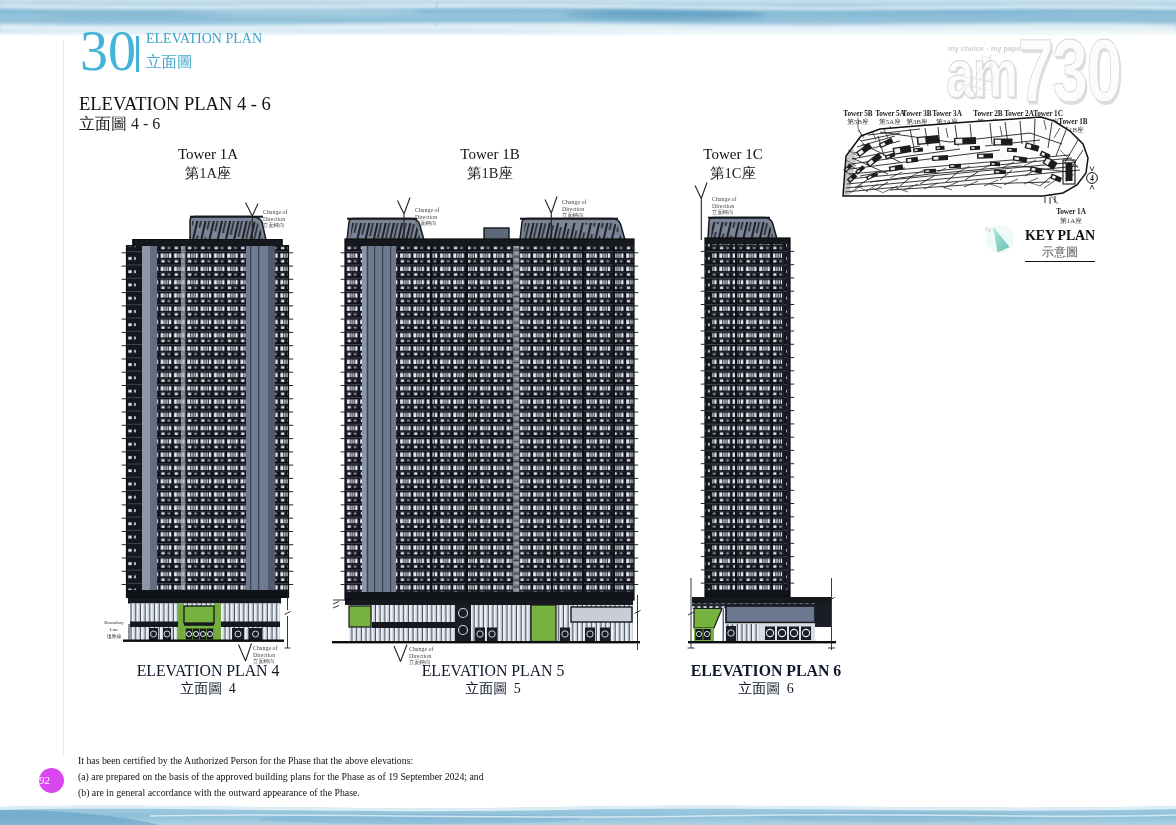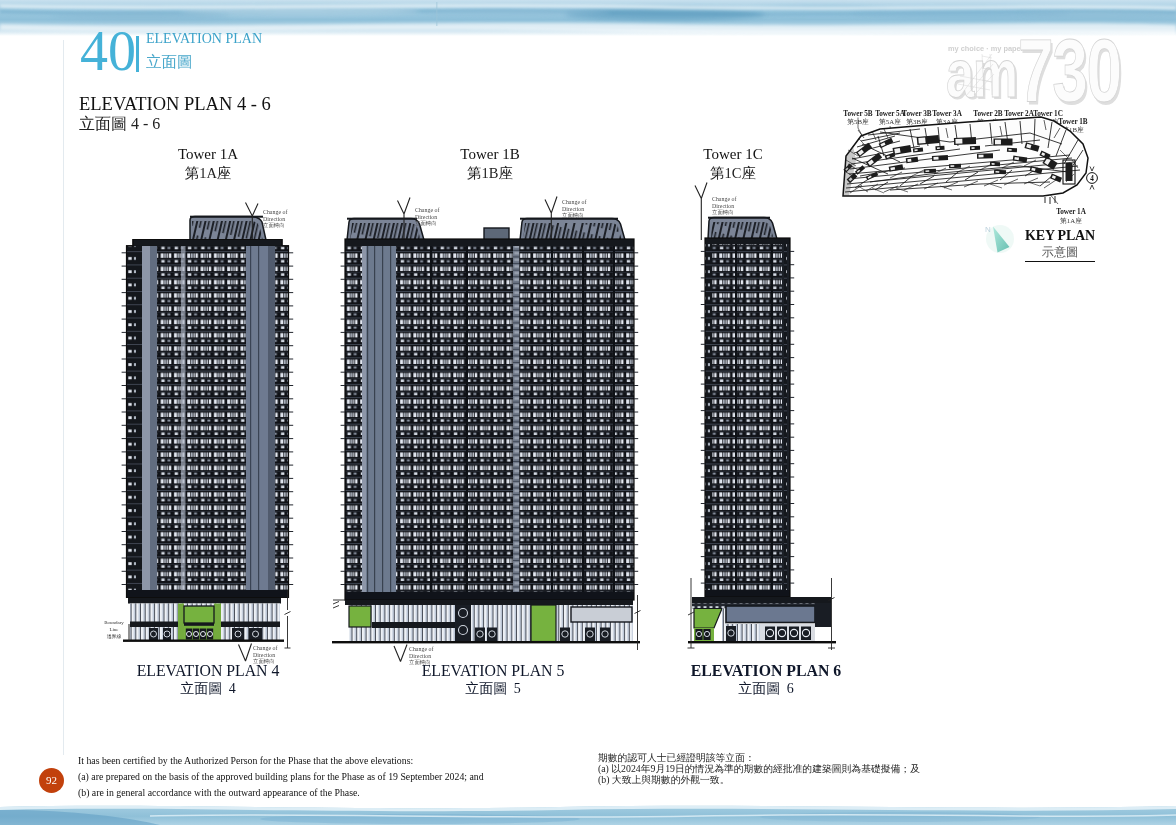--- a/index.html
+++ b/index.html
@@ -58,21 +58,21 @@
       <text x="16" y="69" font-size="68" transform="translate(16,69) scale(0.75,1) translate(-16,-69)" style="letter-spacing:-2px">am</text>
       <text x="88" y="73" font-size="89" transform="translate(88,73) scale(0.72,1) translate(-88,-73)" style="letter-spacing:-2px">730</text>
     </g>
     <g stroke="#d2d2d2" stroke-width="0.5" fill="none" opacity="0.9">
       <path d="M30,68 L62,26 M36,68 L63,36 M44,67 L64,46 M28,56 L60,62 M30,48 L62,54 M52,26 L54,67 M60,26 L62,67 M52,28 L62,30 M52,40 L62,42 M52,52 L62,54"></path>
     </g>
   </g>
 </svg>
 </div>
 
-<div class="abs" style="left:80px;top:26px;font-size:56px;line-height:50px;color:#45b2d8;">40</div>
+<div class="abs" style="left:80px;top:26px;font-size:56px;line-height:50px;color:#45b2d8;">30</div>
 
 <div class="abs" style="left:136px;top:36px;width:2.6px;height:36px;background:#45b2d8;"></div>
 
 <div class="abs" style="left:146px;top:31px;font-size:14px;color:#3ba2c9;">ELEVATION PLAN</div>
 
 <div class="abs" style="left:146px;top:52px;font-size:15.5px;color:#4aa8cb;">立面圖</div>
 
 <div class="abs" style="left:79px;top:94px;font-size:18.5px;color:#111;">ELEVATION PLAN 4 - 6</div>
 
 <div class="abs" style="left:79px;top:113.5px;font-size:16px;color:#222;">立面圖 4 - 6</div>
@@ -600,33 +600,28 @@
 
 <div class="abs cap" style="left:393px;top:662px;width:200px;text-align:center;font-size:15.8px;">ELEVATION PLAN 5</div>
 <div class="abs cap" style="left:393px;top:680px;width:200px;text-align:center;font-size:14px;">立面圖 &nbsp;5</div>
 
 <div class="abs cap" style="left:666px;top:662px;width:200px;text-align:center;font-size:15.8px;font-weight:bold;">ELEVATION PLAN 6</div>
 <div class="abs cap" style="left:666px;top:680px;width:200px;text-align:center;font-size:14px;">立面圖 &nbsp;6</div>
 
 <div class="abs" style="left:1025px;top:228px;width:70px;text-align:center;font-size:14px;font-weight:bold;color:#111;border-bottom:1.3px solid #111;letter-spacing:-0.2px;padding-bottom:17px;">KEY PLAN</div>
 <div class="abs" style="left:1025px;top:243.5px;width:70px;text-align:center;font-size:12.2px;color:#555;">示意圖</div>
 
-<div class="abs" style="left:39px;top:768px;width:25px;height:25px;border-radius:50%;background:#c2410c;color:#fff;font-size:11px;text-align:center;line-height:25px;">92</div>
+<div class="abs" style="left:39px;top:768px;width:25px;height:25px;border-radius:50%;background:#d946ef;color:#fff;font-size:11px;text-align:left;line-height:25px;">92</div>
 
 <div class="abs" style="left:78px;top:753px;font-size:9.8px;line-height:16px;color:#111;">
 It has been certified by the Authorized Person for the Phase that the above elevations:<br>
 (a) are prepared on the basis of the approved building plans for the Phase as of 19 September 2024; and<br>
 (b) are in general accordance with the outward appearance of the Phase.
 </div>
 
-<div class="abs" style="left:598px;top:753px;font-size:9.8px;line-height:10.9px;color:#222;">
-期數的認可人士已經證明該等立面：<br>
-(a) 以2024年9月19日的情況為準的期數的經批准的建築圖則為基礎擬備；及<br>
-(b) 大致上與期數的外觀一致。
-</div>
 
 <div class="abs" style="left:63px;top:40px;width:1px;height:715px;background:rgba(185,203,216,0.4);"></div>
 
 <div class="abs" style="left:0;top:795px;width:1176px;height:30px;">
 <svg width="1176" height="30" viewBox="0 0 1176 30">
   <defs>
     <linearGradient id="botg" x1="0" y1="0" x2="0" y2="1">
       <stop offset="0" stop-color="#a2cce1"></stop>
       <stop offset="0.55" stop-color="#8fc0d8"></stop>
       <stop offset="1" stop-color="#aed3e5"></stop>

